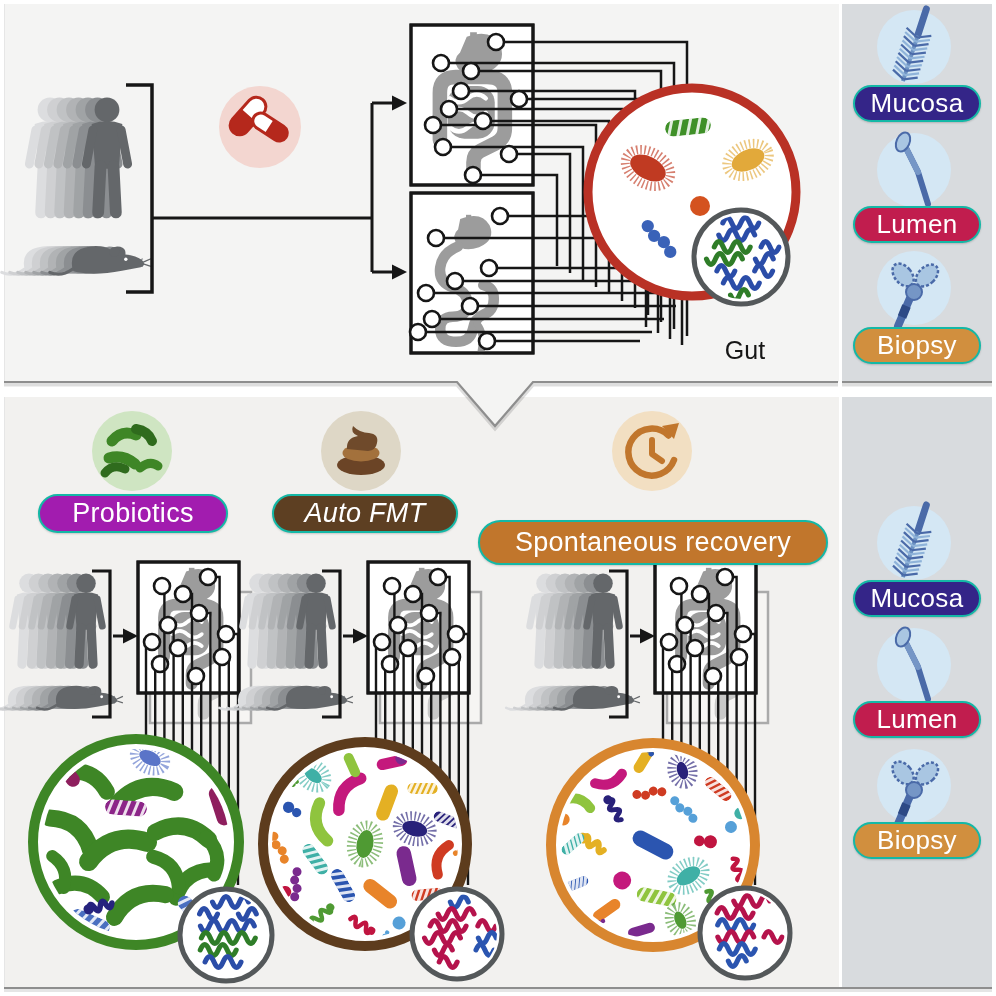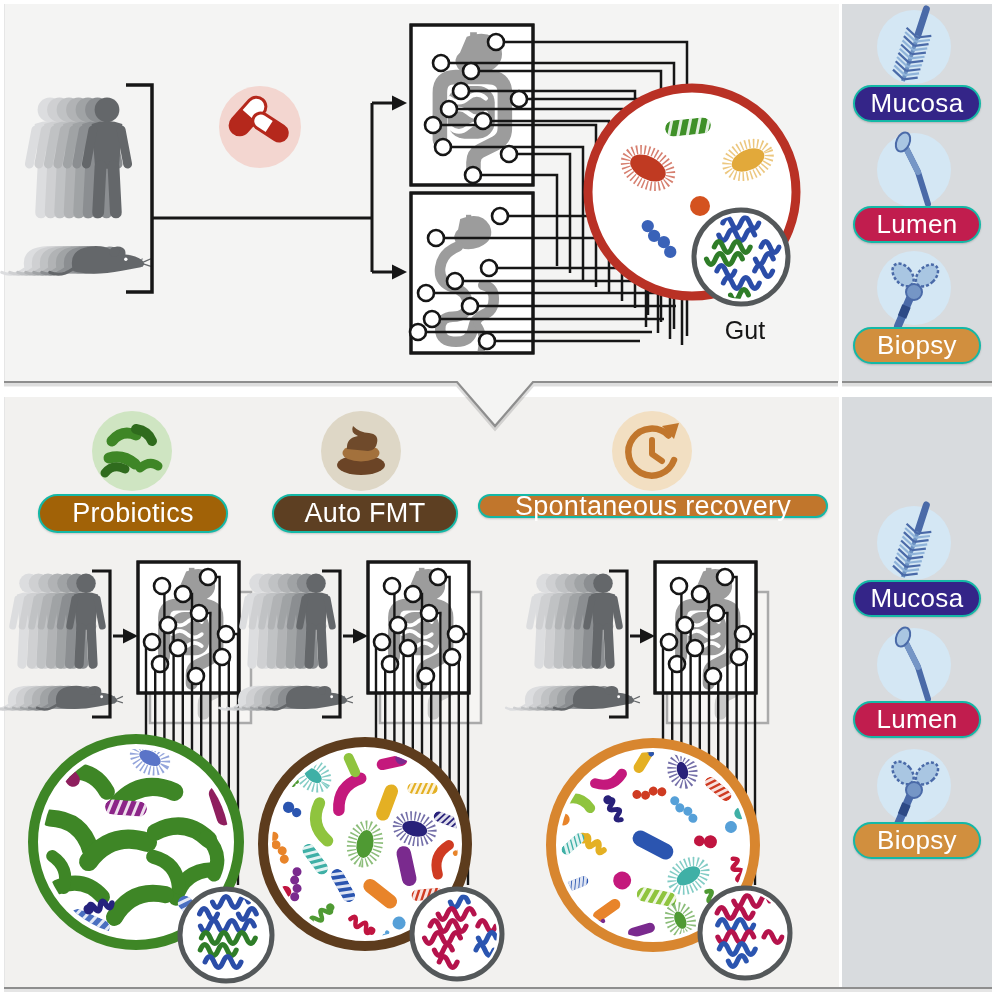--- a/index.html
+++ b/index.html
@@ -10,25 +10,25 @@
   .panel.bottom{left:4px;top:397px;width:834px;height:591px;background:#f2f1ef;border-left:1px solid #e6e6e6}
   .side.top{left:842px;top:4px;width:150px;height:378px;background:#d8dbde}
   .side.bottom{left:842px;top:397px;width:150px;height:591px;background:#d8dbde}
   #art{position:absolute;left:0;top:0}
   .pill{position:absolute;display:flex;align-items:center;justify-content:center;color:#fff;
         border:2px solid #14b8a6;border-radius:999px;box-sizing:border-box;font-size:27px;
         letter-spacing:.3px;white-space:nowrap;box-shadow:0 1px 2px rgba(0,0,0,.18)}
   #pill-antibiotics{left:169px;top:170px;width:182px;height:40px}
   #pill-probiotics{left:38px;top:494px;width:190px;height:39px}
   #pill-autofmt{left:272px;top:494px;width:186px;height:39px}
-  #pill-spont{left:478px;top:494px;width:350px;height:24px}
+  #pill-spont{left:478px;top:520px;width:350px;height:45px}
   .side-pill{width:128px;height:37px;left:853px;font-size:26px}
   #pill-mucosa-top{top:85px}#pill-lumen-top{top:206px}#pill-biopsy-top{top:327px}
   #pill-mucosa-bottom{top:580px}#pill-lumen-bottom{top:701px}#pill-biopsy-bottom{top:822px}
-  .caption{position:absolute;left:600px;top:316px;width:290px;text-align:center;
+  .caption{position:absolute;left:600px;top:336px;width:290px;text-align:center;
            font-size:25px;line-height:28px;color:#161616}
 </style>
 </head>
 <body>
 
 <div class="canvas">
   <div class="panel top"></div>
   <div class="panel bottom"></div>
   <div class="side top"></div>
   <div class="side bottom"></div>
@@ -914,16 +914,16 @@
   </div>
 
   <div class="pill side-pill" id="pill-mucosa-top" style="background-color: rgb(52, 37, 136);">Mucosa</div>
   <div class="pill side-pill" id="pill-lumen-top" style="background-color: rgb(193, 29, 78);">Lumen</div>
   <div class="pill side-pill" id="pill-biopsy-top" style="background-color: rgb(209, 143, 62);">Biopsy</div>
 
   <div class="pill side-pill" id="pill-mucosa-bottom" style="background-color: rgb(52, 37, 136);">Mucosa</div>
   <div class="pill side-pill" id="pill-lumen-bottom" style="background-color: rgb(193, 29, 78);">Lumen</div>
   <div class="pill side-pill" id="pill-biopsy-bottom" style="background-color: rgb(209, 143, 62);">Biopsy</div>
 
-  <div class="pill" id="pill-probiotics" style="background-color: #a16207;">Probiotics</div>
-  <div class="pill" id="pill-autofmt" style="background-color: rgb(93, 63, 34);">Auto FMT</div>
+  <div class="pill" id="pill-probiotics" style="background-color: #a21caf;">Probiotics</div>
+  <div class="pill" id="pill-autofmt" style="background-color: rgb(93, 63, 34); font-style: italic;">Auto FMT</div>
   <div class="pill" id="pill-spont" style="background-color: rgb(193, 118, 44);">Spontaneous recovery</div>
 </div>
 
 </body></html>

